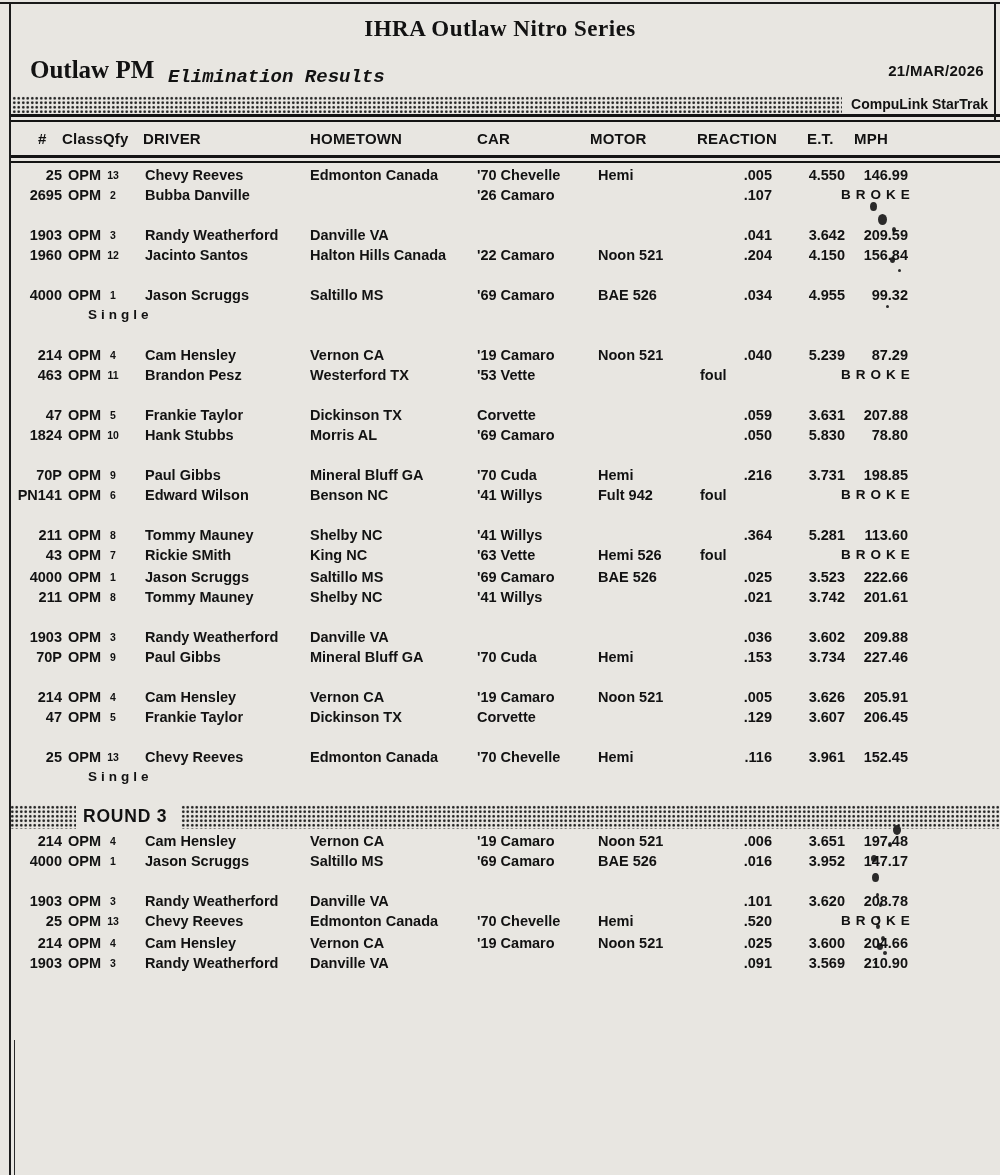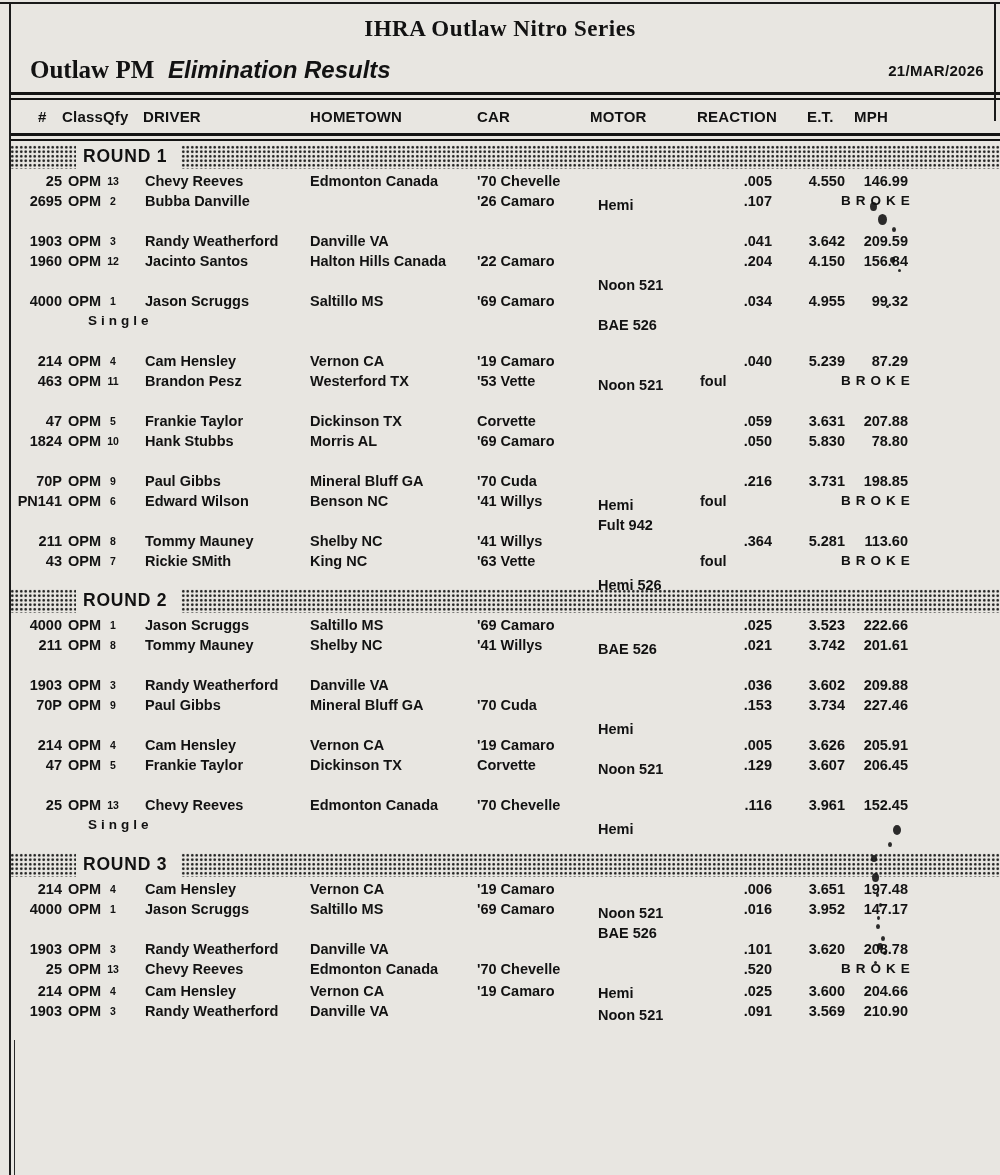--- a/index.html
+++ b/index.html
@@ -18,21 +18,21 @@
   .frame-right{position:absolute;top:2px;right:4px;width:2px;height:119px;background:#1a1a1a;}
 
   .main-title{
     text-align:center;
     font-family:"Liberation Serif","DejaVu Serif",serif;
     font-weight:bold;font-size:23px;letter-spacing:.5px;
     padding-top:16px;height:30px;
   }
   .sub-row{position:relative;height:36px;margin-top:10px;}
   .event-class{position:absolute;left:30px;top:0;font-family:"Liberation Serif","DejaVu Serif",serif;font-weight:bold;font-size:25px;}
-  .event-type{position:absolute;left:168px;top:0;font-family:Liberation Sans, sans-serif;font-weight:bold;font-style:italic;font-size:24px;}
+  .event-type{position:absolute;left:168px;top:10px;font-family:Liberation Mono, monospace;font-weight:bold;font-style:italic;font-size:19px;}
   .date-label{position:absolute;right:16px;top:6px;font-weight:bold;font-size:15px;letter-spacing:.3px;}
 
   .band-row{display:flex;align-items:center;margin:2px 12px 0 12px;height:20px;}
   .dots-strip{flex:1;height:17px;}
   .dots{
     background-image:radial-gradient(circle,#1e1e1e 1.1px,rgba(0,0,0,0) 1.45px);
     background-size:4.5px 4.5px;
   }
   .timing-label{font-weight:bold;font-size:14px;padding-left:9px;white-space:nowrap;}
 
@@ -57,21 +57,21 @@
   .pair{margin-top:20px;}
   .pair.first{margin-top:2px;}
   .row{position:relative;height:20px;font-size:14.5px;font-weight:bold;}
   .row span{position:absolute;top:0;line-height:20px;white-space:nowrap;}
   .c-num{left:12px;width:50px;text-align:right;}
   .c-cls{left:68px;}
   .c-qfy{left:100px;width:26px;text-align:center;font-size:10.5px;line-height:21px !important;}
   .c-driver{left:145px;text-align:right;}
   .c-home{left:310px;}
   .c-car{left:477px;}
-  .c-motor{left:598px;margin-top:24px;}
+  .c-motor{left:598px;}
   .c-react{left:695px;width:77px;text-align:right;}
   .c-react.foul{text-align:left;padding-left:5px;}
   .c-et{left:788px;width:57px;text-align:right;}
   .c-mph{left:850px;width:58px;text-align:right;}
   .c-broke{left:828px;width:100px;text-align:center;letter-spacing:5px;font-size:13.5px;}
   .single-note{position:relative;height:20px;}
   .single-note span{position:absolute;left:88px;top:0;font-weight:bold;font-size:13.5px;letter-spacing:4px;line-height:20px;}
 
   .blot{position:absolute;background:#101010;border-radius:50%;}
 </style>
@@ -85,41 +85,42 @@
   <div class="frame-right"></div>
 
   <div class="main-title">IHRA Outlaw Nitro Series</div>
 
   <div class="sub-row">
     <span class="event-class">Outlaw PM</span>
     <span class="event-type">Elimination Results</span>
     <span class="date-label">21/MAR/2026</span>
   </div>
 
+  <div class="band-row">
+    <div class="dots-strip dots"></div>
+    <div class="timing-label">CompuLink StarTrak</div>
+  </div>
 
   <div class="rule"></div>
   <div class="col-header" id="col-header">
       <span class="h-num">#</span>
       <span class="h-cls">Class</span>
       <span class="h-qfy">Qfy</span>
       <span class="h-driver">DRIVER</span>
       <span class="h-home">HOMETOWN</span>
       <span class="h-car">CAR</span>
       <span class="h-motor">MOTOR</span>
       <span class="h-react">REACTION</span>
       <span class="h-et">E.T.</span>
       <span class="h-mph">MPH</span>
     </div>
   <div class="rule"></div>
 
 
   <div id="rounds">
-      <div class="round-band dots first">
-        <span class="round-label">ROUND 1</span>
-      </div>
       <div class="pair first">
         <div class="row">
           <span class="c-num">25</span>
           <span class="c-cls">OPM</span>
           <span class="c-qfy">13</span>
           <span class="c-driver">Chevy Reeves</span>
           <span class="c-home">Edmonton Canada</span>
           <span class="c-car">'70 Chevelle</span>
           <span class="c-motor">Hemi</span>
           <span class="c-react">.005</span>
@@ -266,23 +267,20 @@
           <span class="c-num">43</span>
           <span class="c-cls">OPM</span>
           <span class="c-qfy">7</span>
           <span class="c-driver">Rickie SMith</span>
           <span class="c-home">King NC</span>
           <span class="c-car">'63 Vette</span>
           <span class="c-motor">Hemi  526</span>
           <span class="c-react foul">foul</span>
           <span class="c-broke">BROKE</span>
         </div>
-      </div>
-      <div class="round-band dots">
-        <span class="round-label">ROUND 2</span>
       </div>
       <div class="pair first">
         <div class="row">
           <span class="c-num">4000</span>
           <span class="c-cls">OPM</span>
           <span class="c-qfy">1</span>
           <span class="c-driver">Jason Scruggs</span>
           <span class="c-home">Saltillo MS</span>
           <span class="c-car">'69 Camaro</span>
           <span class="c-motor">BAE  526</span>

